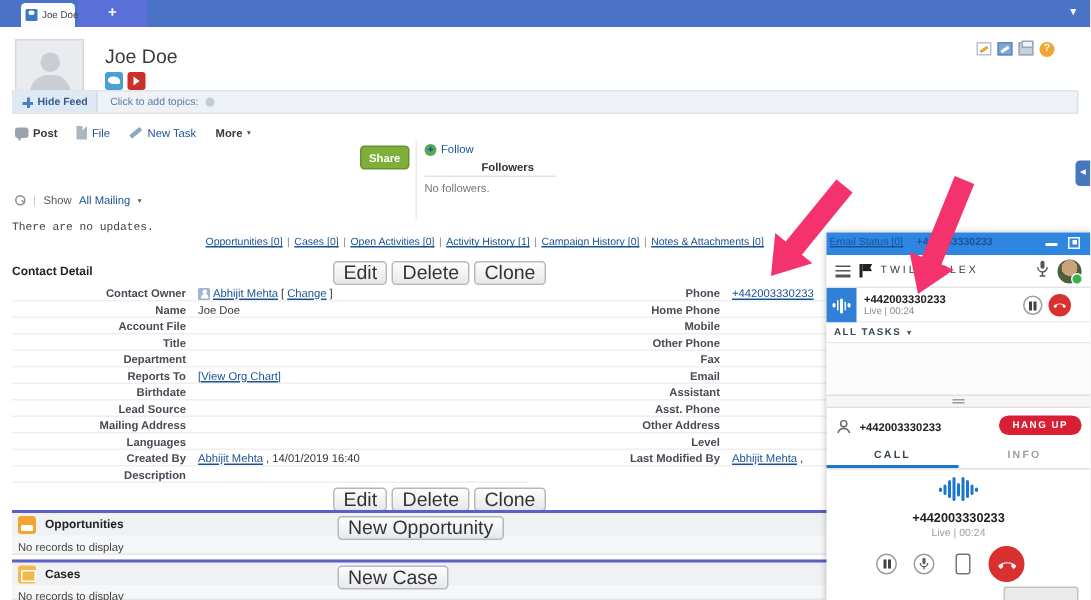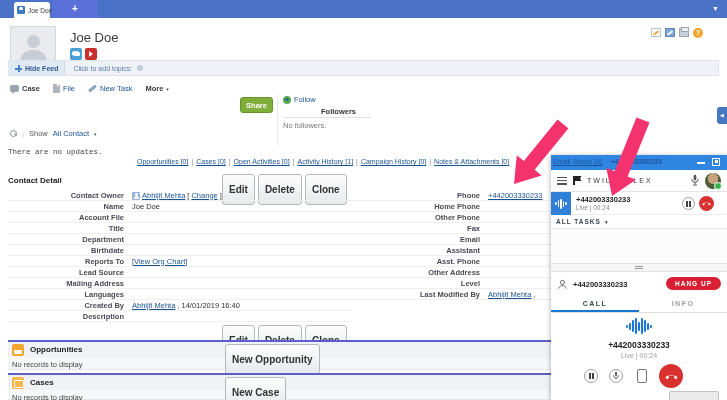--- a/index.html
+++ b/index.html
@@ -82,21 +82,21 @@
   
   .related-links { position:absolute; left:137px; top:158px; font-size:7px; white-space:nowrap; }
   .rlink { color:#1a5296; text-decoration:underline; cursor:pointer; }
   .rsep { color:#888; margin:0 3px; }
 
   
   .detail-title { position:absolute; left:8px; top:176px; font-size:8px; font-weight:bold; color:#222; }
   .btn-row { position:absolute; display:flex; gap:3px; }
   .btn-row.top { left:222px; top:174px; }
   .btn-row.bottom { left:222px; top:325px; }
-  .sf-btn { height:31px; padding:0 6px; font-size:10px; font-weight:bold; color:#333;
+  .sf-btn { height:16px; padding:0 6px; font-size:13px; font-weight:normal; color:#333;
     background:linear-gradient(#fdfdfd,#e6e8ea); border:1px solid #b5b9bd; border-radius:3px; line-height:12px; cursor:pointer; }
   .dtable { position:absolute; top:190px; }
   .dtable.left { left:8px; width:344px; }
   .dtable.right { left:352px; width:365px; }
   .drow { display:flex; align-items:center; height:11px; border-bottom:1px solid #efefef; font-size:7.5px; }
   .dlabel { text-align:right; color:#4a4a56; font-weight:bold; padding-right:8px; flex:0 0 auto; }
   .dtable.left .dlabel { width:124px; }
   .dtable.right .dlabel { width:136px; }
   .dval { color:#333; white-space:nowrap; display:flex; align-items:flex-end; gap:2px; }
   .link { color:#1a5296; text-decoration:underline; cursor:pointer; }
@@ -218,21 +218,21 @@
       <span class="feed-toggle-icon"></span>
       <span>Hide Feed</span>
     </div>
     <span class="addtopics">Click to add topics:</span>
     <span class="topic-circle"></span>
   </div>
 
   <div class="pub-actions">
     <span class="pub-item">
       <span class="ic-post"></span>
-      <span class="lbl-dark">Case</span>
+      <span class="lbl-dark">Post</span>
     </span>
     <span class="pub-item">
       <span class="ic-file"></span>
       <span class="lbl-link">File</span>
     </span>
     <span class="pub-item">
       <span class="ic-task"></span>
       <span class="lbl-link">New Task</span>
     </span>
     <span class="pub-item">
@@ -249,21 +249,21 @@
     <span>Follow</span>
   </div>
   <div class="followers-h">Followers</div>
   <div class="followers-hr"></div>
   <div class="no-followers">No followers.</div>
 
   <div class="feed-filter">
     <span class="ic-mag"></span>
     <span class="vdiv">|</span>
     <span style="color:#555">Show</span>
-    <span class="lbl-link">All Contact</span>
+    <span class="lbl-link">All Mailing</span>
     <span class="caret-sm">▾</span>
   </div>
   <div class="no-updates">There are no updates.</div>
 
   <div class="related-links"><a class="rlink">Opportunities [0]</a><span class="rsep">|</span><a class="rlink">Cases [0]</a><span class="rsep">|</span><a class="rlink">Open Activities [0]</a><span class="rsep">|</span><a class="rlink">Activity History [1]</a><span class="rsep">|</span><a class="rlink">Campaign History [0]</a><span class="rsep">|</span><a class="rlink">Notes &amp; Attachments [0]</a></div>
 
   <div class="detail-title">Contact Detail</div>
   <div class="btn-row top">
       <button class="sf-btn">Edit</button>
       <button class="sf-btn">Delete</button>
@@ -292,28 +292,28 @@
       </div>
       <div class="drow">
         <span class="dlabel">Title</span>
         <div class="dval"></div>
       </div>
       <div class="drow">
         <span class="dlabel">Department</span>
         <div class="dval"></div>
       </div>
       <div class="drow">
-        <span class="dlabel">Birthdate</span>
-        <div class="dval"></div>
-      </div>
-      <div class="drow">
         <span class="dlabel">Reports To</span>
         <div class="dval">
           <span class="link">[View Org Chart]</span>
         </div>
+      </div>
+      <div class="drow">
+        <span class="dlabel">Birthdate</span>
+        <div class="dval"></div>
       </div>
       <div class="drow">
         <span class="dlabel">Lead Source</span>
         <div class="dval"></div>
       </div>
       <div class="drow">
         <span class="dlabel">Mailing Address</span>
         <div class="dval"></div>
       </div>
       <div class="drow">
@@ -334,20 +334,24 @@
     </div>
   <div class="dtable right">
       <div class="drow">
         <span class="dlabel">Phone</span>
         <div class="dval">
           <span class="link">+442003330233</span>
         </div>
       </div>
       <div class="drow">
         <span class="dlabel">Home Phone</span>
+        <div class="dval"></div>
+      </div>
+      <div class="drow">
+        <span class="dlabel">Mobile</span>
         <div class="dval"></div>
       </div>
       <div class="drow">
         <span class="dlabel">Other Phone</span>
         <div class="dval"></div>
       </div>
       <div class="drow">
         <span class="dlabel">Fax</span>
         <div class="dval"></div>
       </div>

